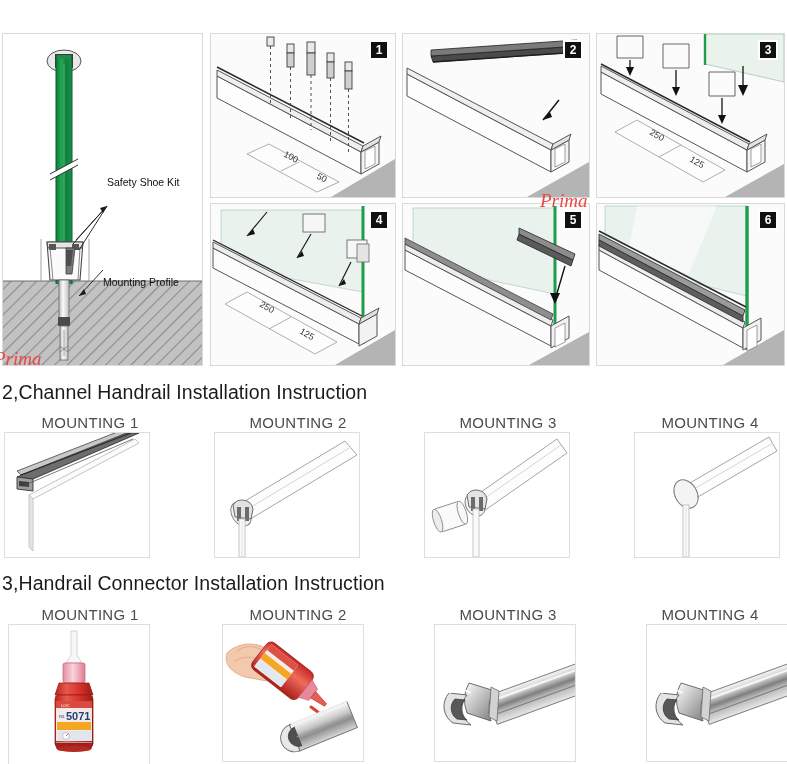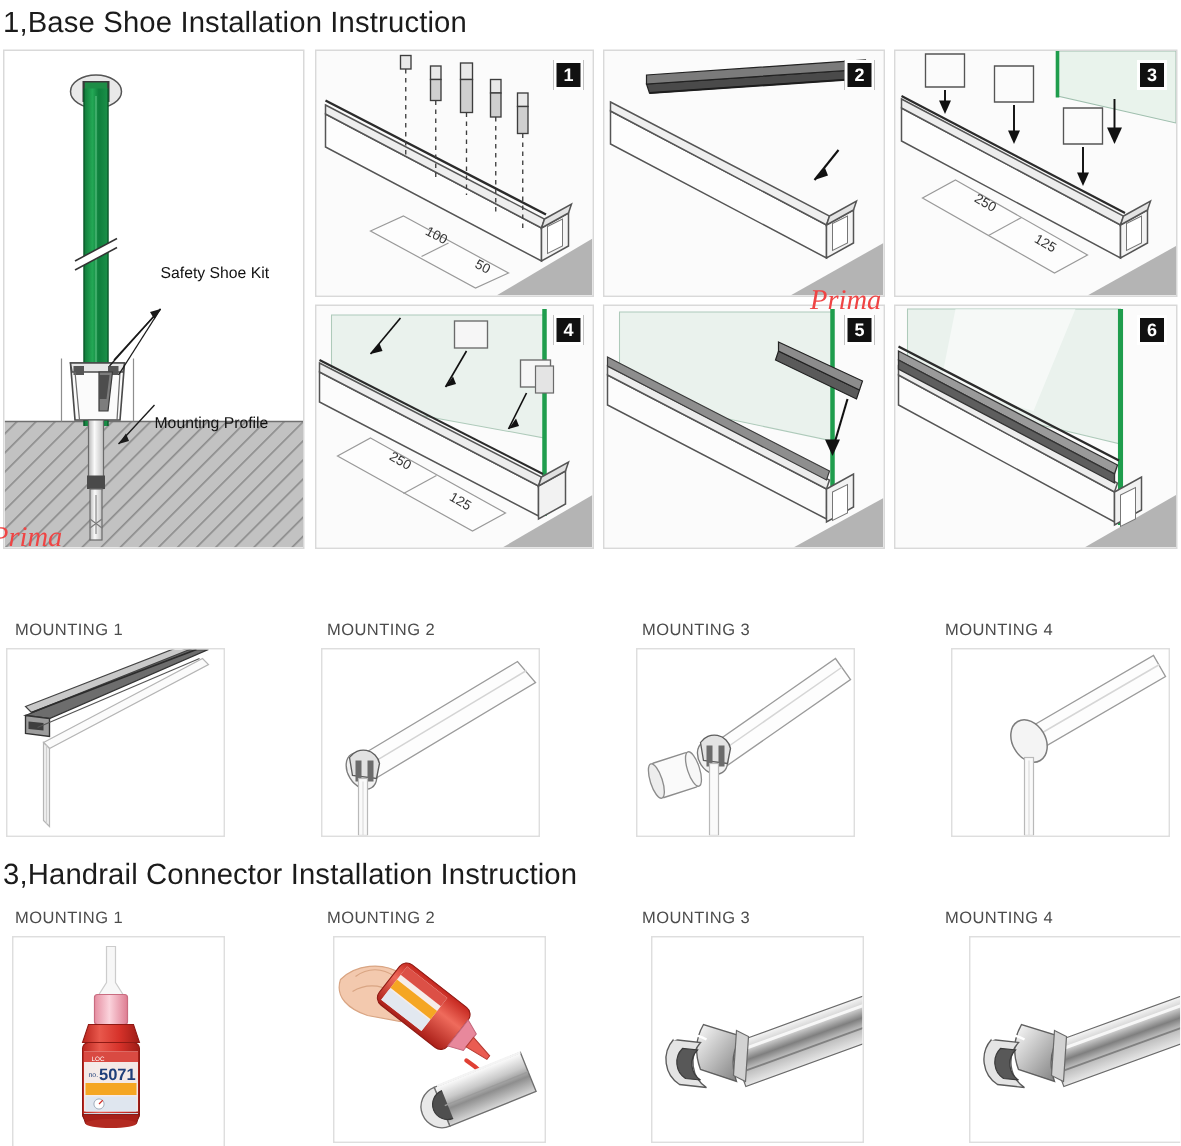--- a/index.html
+++ b/index.html
@@ -43,24 +43,24 @@
     font-size: 12px;
     font-weight: 700;
     display: flex; align-items: center; justify-content: center;
     z-index: 9;
     border: 2px solid #fff;
   }
 
   
   .mount-cap {
     position: absolute;
-    font-size: 11px;
+    font-size: 15px;
     color: #4b4b4b;
     letter-spacing: .3px;
-    text-align: left;
+    text-align: center;
     white-space: nowrap;
   }
 
   
   .watermark {
     position: absolute;
     font-family: "Liberation Serif", serif;
     font-style: italic;
     font-size: 19px;
     color: #ef4444;
@@ -77,21 +77,20 @@
     white-space: nowrap;
   }
 
   svg { display: block; }
 </style>
 </head>
 <body>
 
 <div id="page">
 
-  <div class="section-title" style="left:2px; top:4px;">1,Base Shoe Installation Instruction</div>
 
   <div class="panel" style="left:2px; top:33px; width:201px; height:333px;">
     <svg width="199" height="331" viewBox="0 0 199 331">
       <defs>
         <linearGradient id="glassG" x1="0" y1="0" x2="1" y2="0">
           <stop offset="0" stop-color="#117a3a"></stop>
           <stop offset=".35" stop-color="#23a855"></stop>
           <stop offset=".62" stop-color="#0f7e3c"></stop>
           <stop offset="1" stop-color="#1b9149"></stop>
         </linearGradient>
@@ -339,20 +338,21 @@
       <polygon points="2,30 148,106 146,112 2,36" fill="#9a9a9a" stroke="#333" stroke-width=".9"></polygon>
       <polygon points="2,36 146,112 146,118 2,42" fill="#5e5e5e" stroke="#333" stroke-width=".9"></polygon>
       <line x1="2" y1="27" x2="149" y2="103" stroke="#2b2b2b" stroke-width="1.6"></line>
     </svg>
     <div class="badge" style="right:6px; top:6px;">6</div>
   </div>
 
   <div class="watermark" style="left:540px; top:190px;">Prima</div>
   <div class="watermark" style="left:-6px; top:348px;">Prima</div>
 
+  <div class="section-title" style="left:2px; top:381px;">2,Channel Handrail Installation Instruction</div>
 
   <div class="mount-cap" style="left:10px; top:414px; width:160px;">MOUNTING 1</div>
   <div class="mount-cap" style="left:218px; top:414px; width:160px;">MOUNTING 2</div>
   <div class="mount-cap" style="left:428px; top:414px; width:160px;">MOUNTING 3</div>
   <div class="mount-cap" style="left:630px; top:414px; width:160px;">MOUNTING 4</div>
 
   <div class="panel flat" style="left:4px; top:432px; width:146px; height:126px;">
     <svg width="144" height="124" viewBox="0 0 144 124">
       <rect width="144" height="124" fill="#fff"></rect>
 

